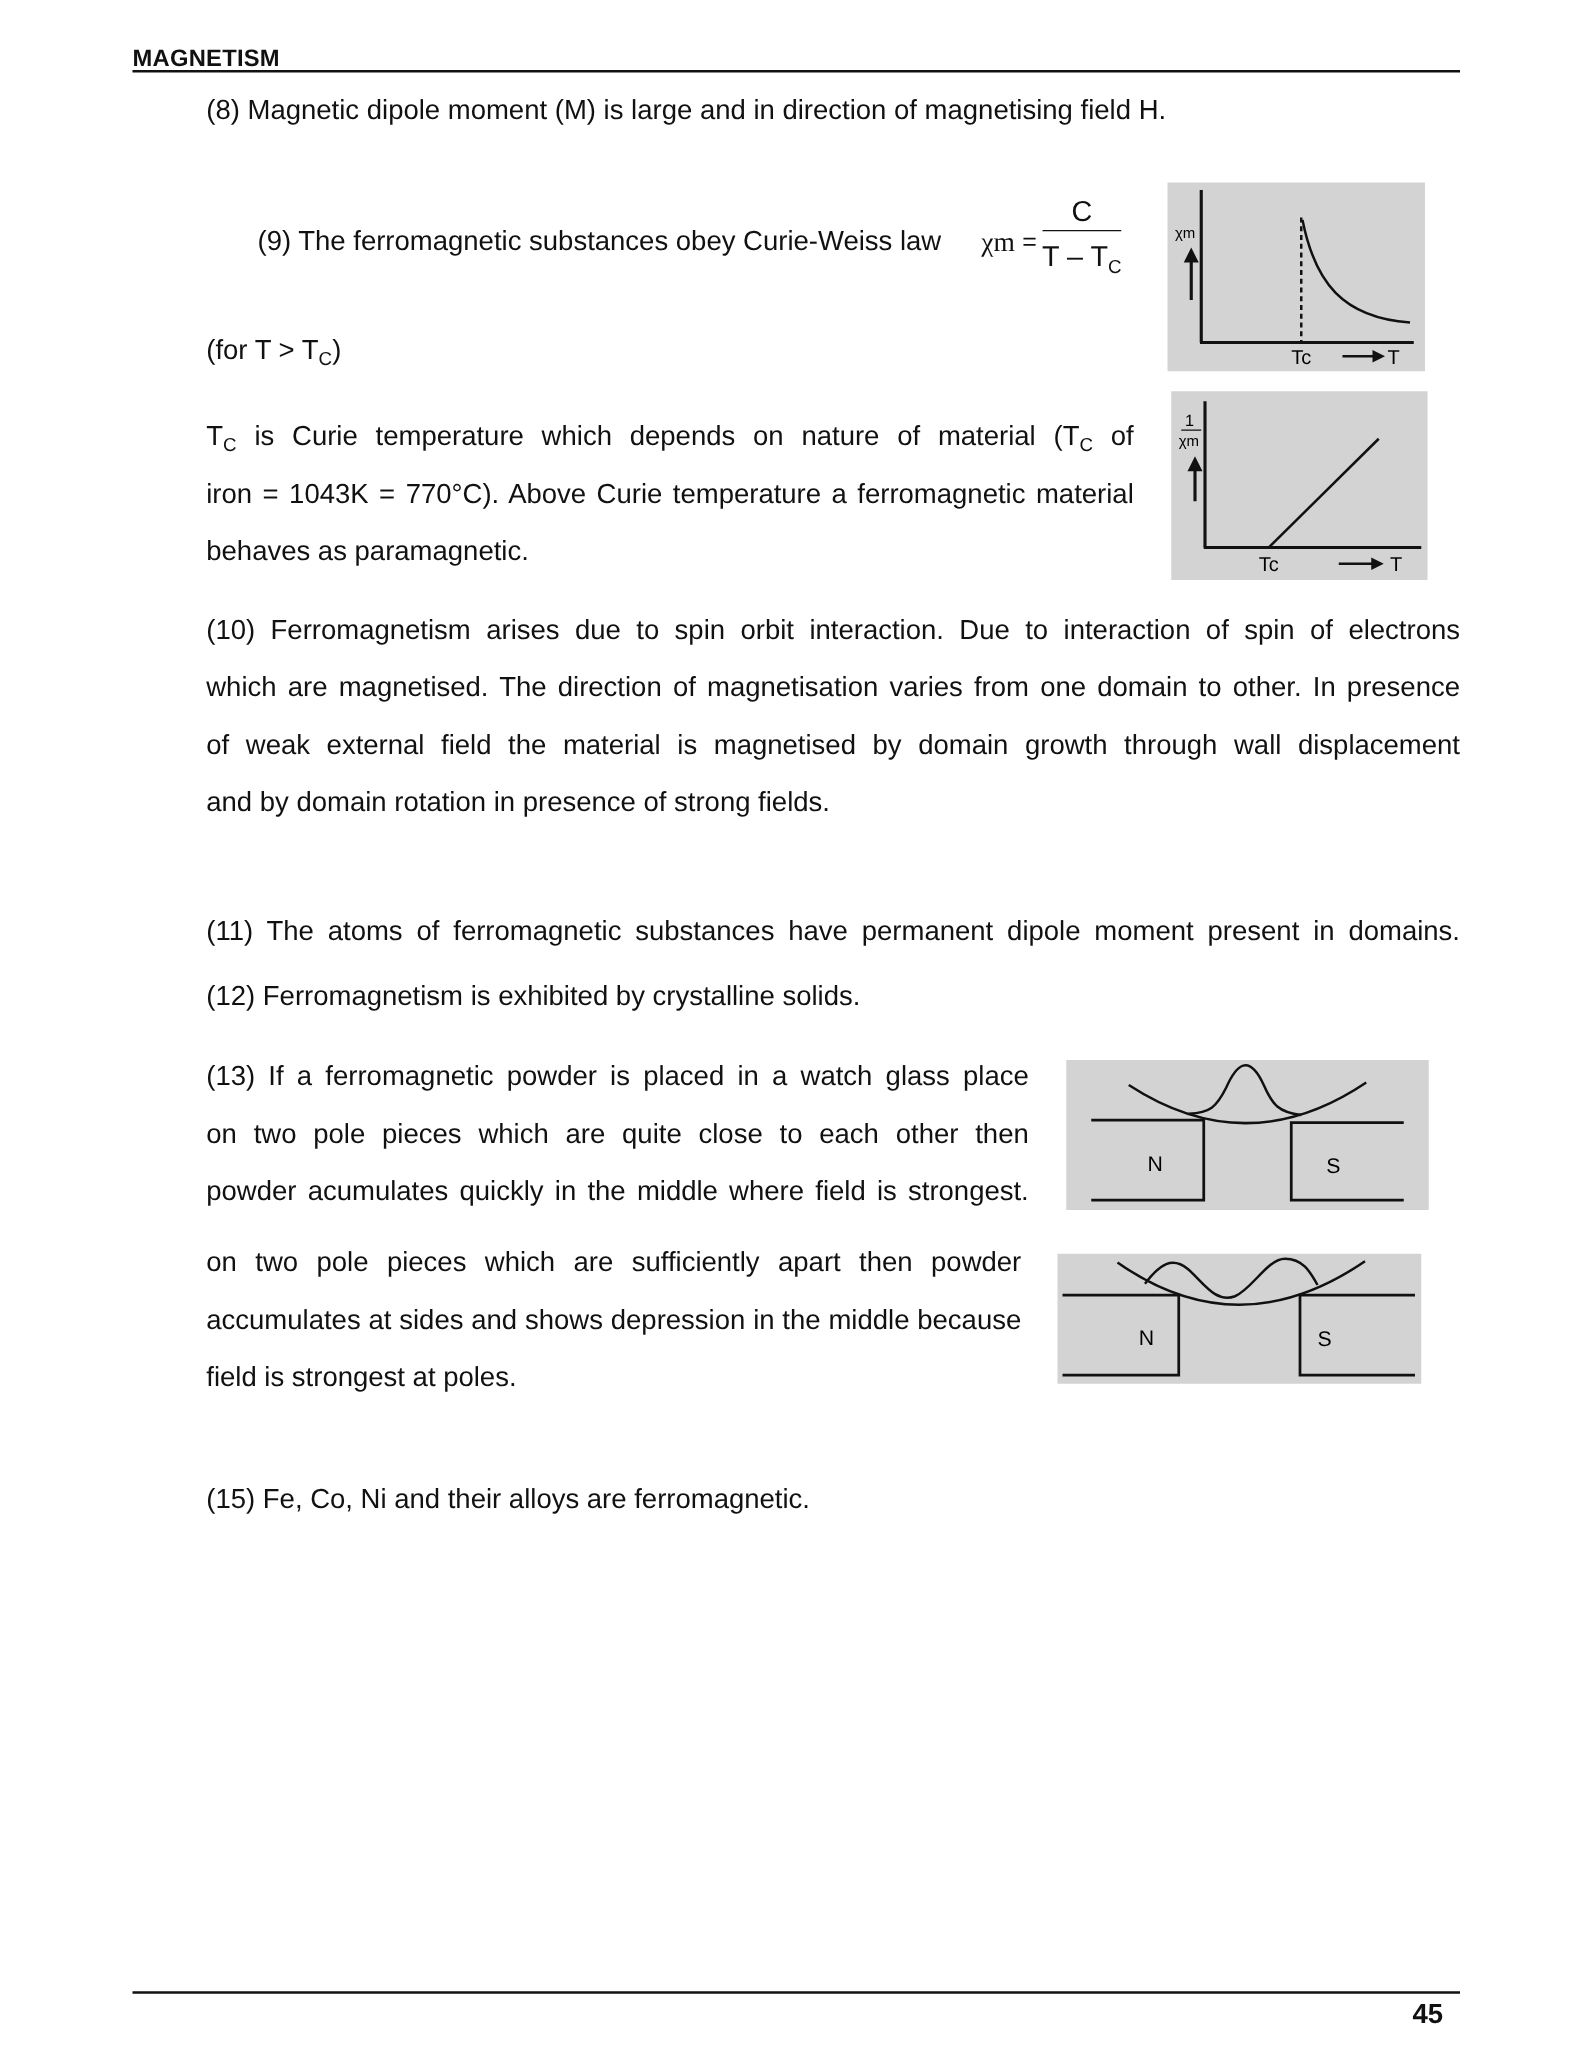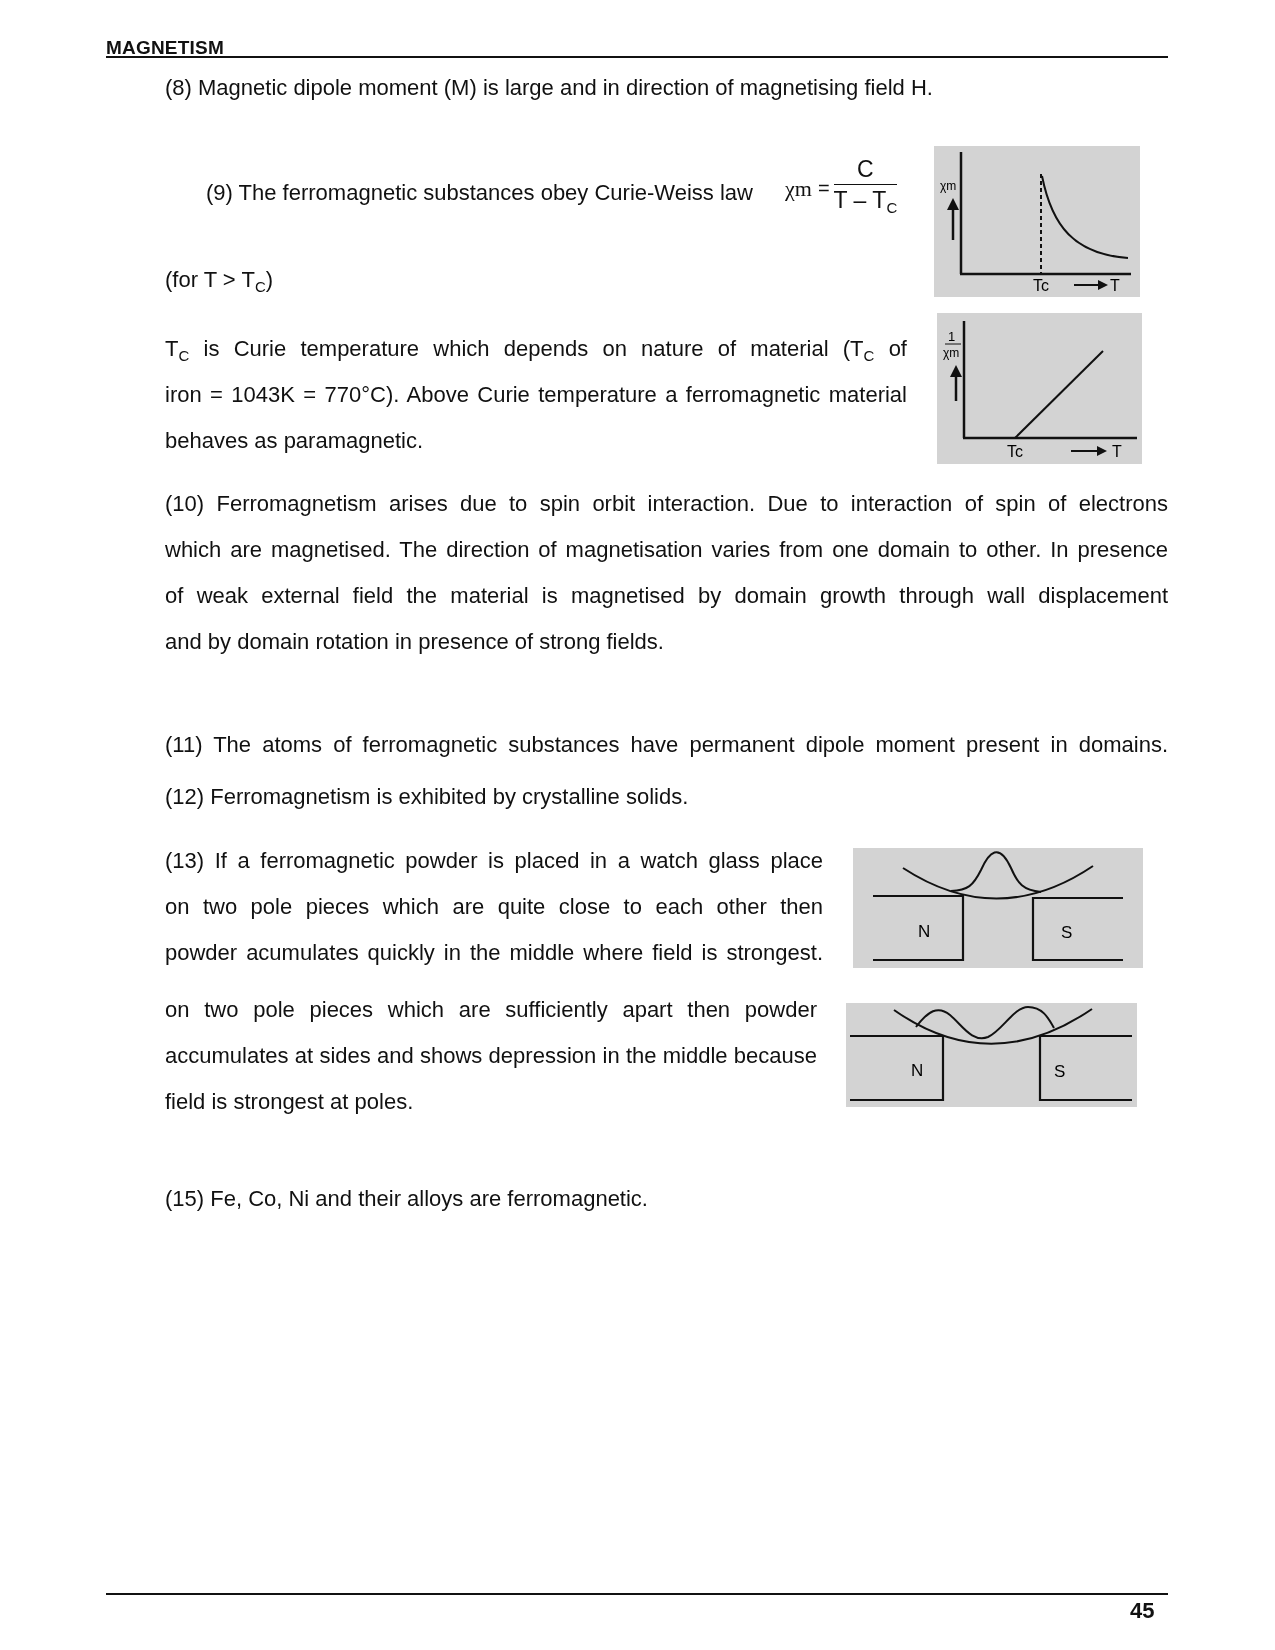--- a/index.html
+++ b/index.html
@@ -8,21 +8,21 @@
   .abs { position:absolute; }
   .hdr { left:106px; top:37px; font-size:19px; font-weight:bold; letter-spacing:0.2px; }
   .rule { background:#111; height:2px; }
   .txt { font-size:22px; line-height:46px; white-space:nowrap; }
   .para { font-size:22px; line-height:57px; }
   .para .ln { display:block; text-align:justify; text-align-last:justify; height:46px; white-space:nowrap; }
   sub.sm { font-size:15px; vertical-align:-5px; }
   .fig { background:#d3d3d3; }
   .frac { display:inline-block; vertical-align:middle; text-align:center; font-size:23px; }
   .frac .num { display:block; padding:0 4px 2px; border-bottom:1.5px solid #111; line-height:26px; }
-  .frac .den { display:block; padding-top:2px; line-height:26px; }
+  .frac .den { display:block; padding-top:2px; line-height:36px; }
   .pg { font-size:22px; font-weight:bold; }
   svg text { font-family:"Liberation Sans", sans-serif; }
 </style>
 </head>
 <body>
 
 <div class="abs hdr">MAGNETISM</div>
 <div class="abs rule" style="left:106px; top:56px; width:1062px;"></div>
 
 <div class="abs txt" style="left:165px; top:65px;">(8)  Magnetic  dipole  moment  (M)  is  large  and  in  direction  of  magnetising  field  H.</div>

